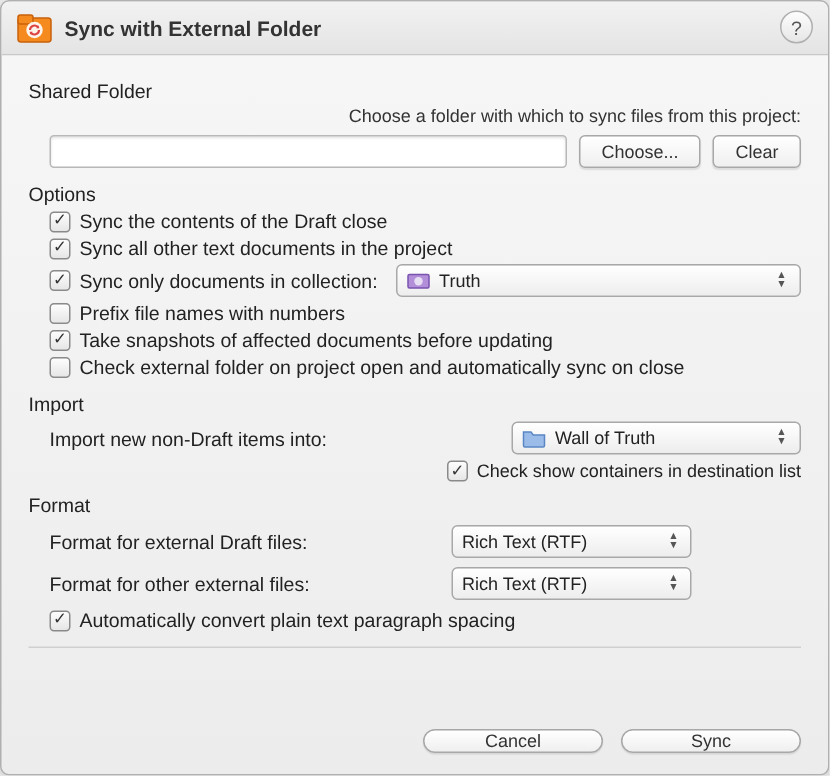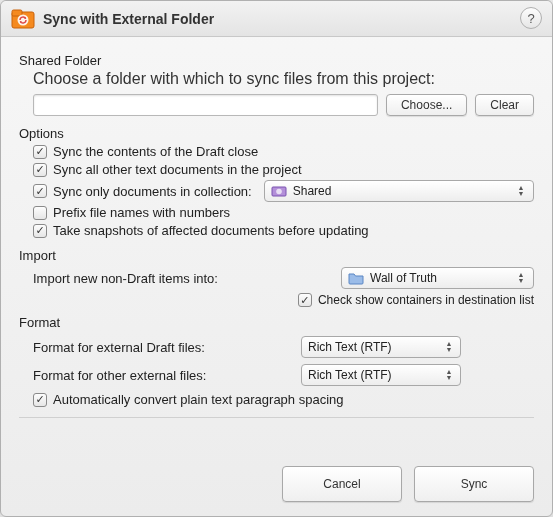--- a/index.html
+++ b/index.html
@@ -61,23 +61,24 @@
   .section-title {
     font-weight: normal;
     font-size: 13px;
     margin-top: 6px;
     margin-bottom: 2px;
   }
   .section-body {
     padding-left: 14px;
   }
   .hint {
-    font-size: 16px;
+    font-size: 12px;
     color: #333;
     margin-bottom: 6px;
+    text-align: right;
   }
   .row {
     display: flex;
     align-items: center;
     gap: 8px;
     margin: 4px 0;
   }
   input[type="text"].path {
     flex: 1;
     height: 22px;
@@ -155,21 +156,21 @@
   }
   .right-check {
     display:flex; justify-content:flex-end; margin-top:4px;
   }
   .footer {
     display:flex;
     justify-content:flex-end;
     gap: 12px;
     padding: 12px 18px 14px 18px;
   }
-  .footer .button { width: 120px; height: 36px; }
+  .footer .button { width: 120px; height: 16px; border-radius: 11px; }
   .shared-icon svg, .folder-icon svg { display:block; }
 </style>
 </head>
 <body>
 
 <div class="window">
 
   <div class="titlebar">
     <div class="app-icon">
       <svg width="24" height="24" viewBox="0 0 24 24">
@@ -214,34 +215,38 @@
       <div class="check-row">
         <span class="checkbox checked"></span>
         <span class="label">Sync only documents in collection:</span>
         <div class="select" style="flex:1; margin-left:6px;">
           <span class="mini-icon shared-icon">
             <svg width="16" height="14" viewBox="0 0 16 14">
                 <rect x="1" y="3" width="14" height="9" rx="1" fill="#b38fd9" stroke="#7a52b0"></rect>
                 <circle cx="8" cy="7.5" r="2.8" fill="#fff" opacity="0.7"></circle>
               </svg>
           </span>
-          <span>Shared</span>
+          <span>Truth</span>
           <span class="arrows">
               <span>▲</span>
               <span>▼</span>
             </span>
         </div>
       </div>
       <div class="check-row">
         <span class="checkbox"></span>
         <span class="label">Prefix file names with numbers</span>
       </div>
       <div class="check-row">
         <span class="checkbox checked"></span>
         <span class="label">Take snapshots of affected documents before updating</span>
+      </div>
+      <div class="check-row">
+        <span class="checkbox"></span>
+        <span class="label">Check external folder on project open and automatically sync on close</span>
       </div>
     </div>
 
     <div class="section-title" style="margin-top:10px">Import</div>
     <div class="section-body">
       <div class="row">
         <span class="label" style="width:300px">Import new non-Draft items into:</span>
         <div class="select" style="flex:1">
           <span class="mini-icon folder-icon">
             <svg width="16" height="14" viewBox="0 0 16 14">

